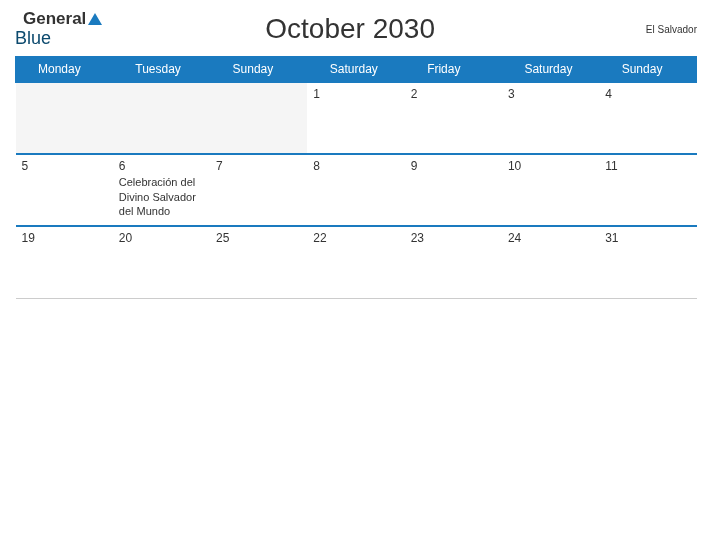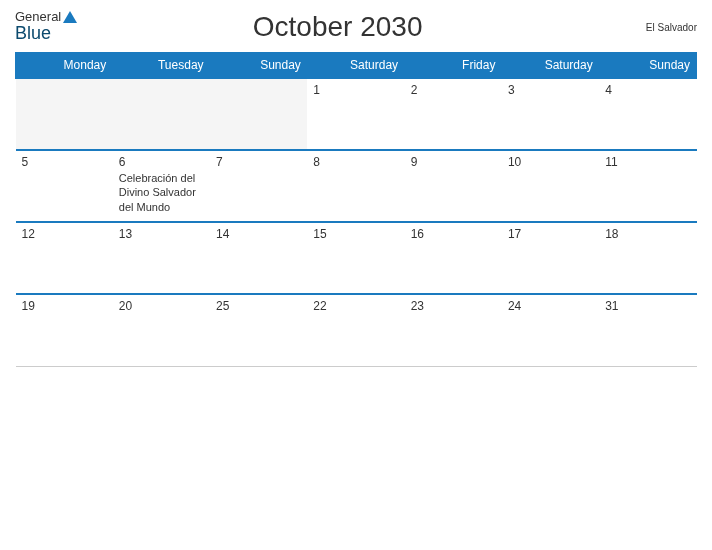--- a/index.html
+++ b/index.html
@@ -44,22 +44,22 @@
     }
     .calendar-grid {
       width: 100%;
       border-collapse: collapse;
     }
     .calendar-grid th {
       background-color: #1a7abf;
       color: #fff;
       font-size: 12px;
       font-weight: normal;
-      padding: 5px 6px;
-      text-align: right;
+      padding: 5px 22px;
+      text-align: left;
       border: 1px solid #1a7abf;
     }
     .calendar-grid td {
       width: calc(100% / 7);
       height: 72px;
       vertical-align: top;
       padding: 4px 6px;
       border: 1px solid #ccc;
       background: #fff;
       font-size: 12px;
@@ -94,21 +94,21 @@
     }
   </style>
 </head>
 <body>
 
 <div class="calendar-container">
   <div class="header">
     <div class="logo">
     <div style="line-height:1.1;">
       <div style="display:flex;align-items:center;gap:1px;">
-        <span style="font-size:13px;font-weight:normal;color:#333;">General</span>
+        <span style="font-size:17px;font-weight:bold;color:#333;margin-left:8px;">General</span>
         <svg width="16" height="14" viewBox="0 0 16 14">
           <polygon points="8,1 15,13 1,13" fill="#1a7abf"></polygon>
         </svg>
       </div>
       <div>
         <span style="font-size:18px;font-weight:normal;color:#0c4a6e;">Blue</span>
       </div>
     </div>
   </div>
     <div class="title">October 2030</div>
@@ -161,43 +161,20 @@
           </td>
           <td>
             <span class="day-num">10</span>
           </td>
           <td>
             <span class="day-num">11</span>
           </td>
         </tr>
         <tr>
           <td>
-            <span class="day-num">12</span>
-          </td>
-          <td>
-            <span class="day-num">13</span>
-          </td>
-          <td>
-            <span class="day-num">14</span>
-          </td>
-          <td>
-            <span class="day-num">15</span>
-          </td>
-          <td>
-            <span class="day-num">16</span>
-          </td>
-          <td>
-            <span class="day-num">17</span>
-          </td>
-          <td>
-            <span class="day-num">18</span>
-          </td>
-        </tr>
-        <tr>
-          <td>
             <span class="day-num">19</span>
           </td>
           <td>
             <span class="day-num">20</span>
           </td>
           <td>
             <span class="day-num">25</span>
           </td>
           <td>
             <span class="day-num">22</span>

